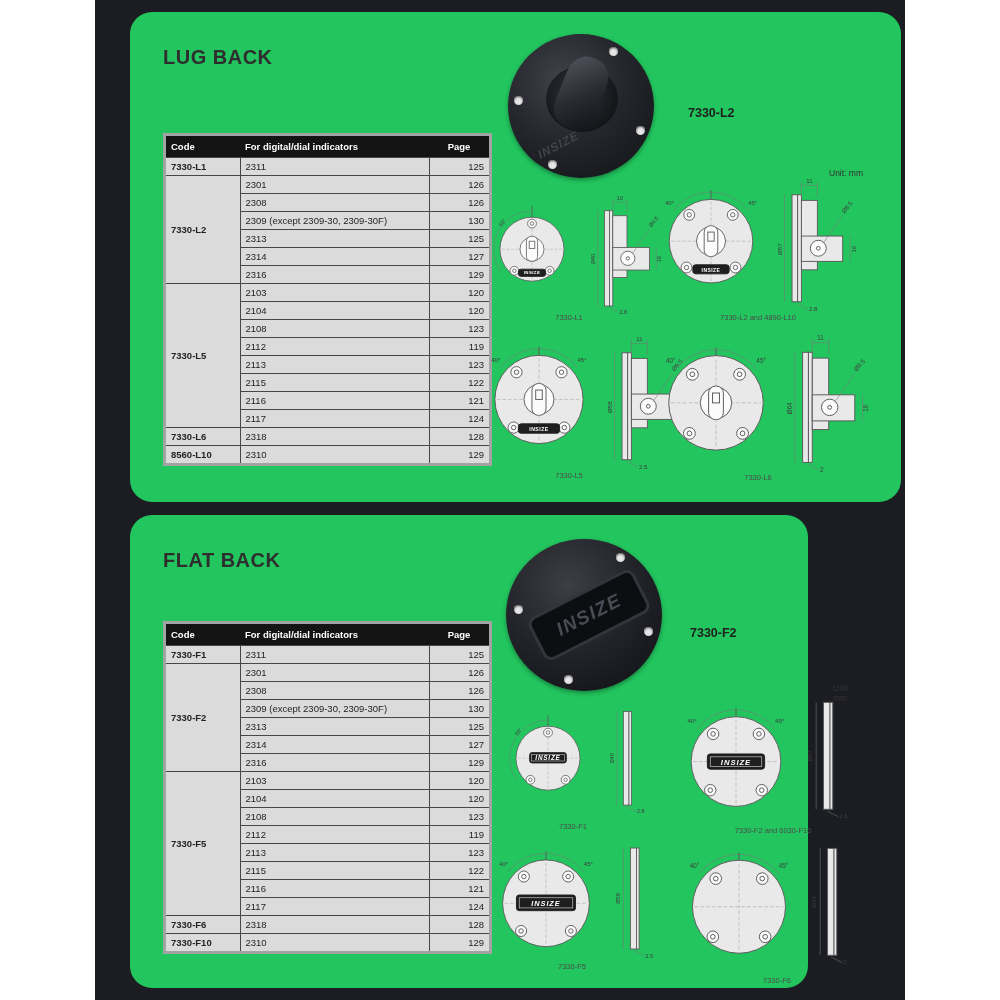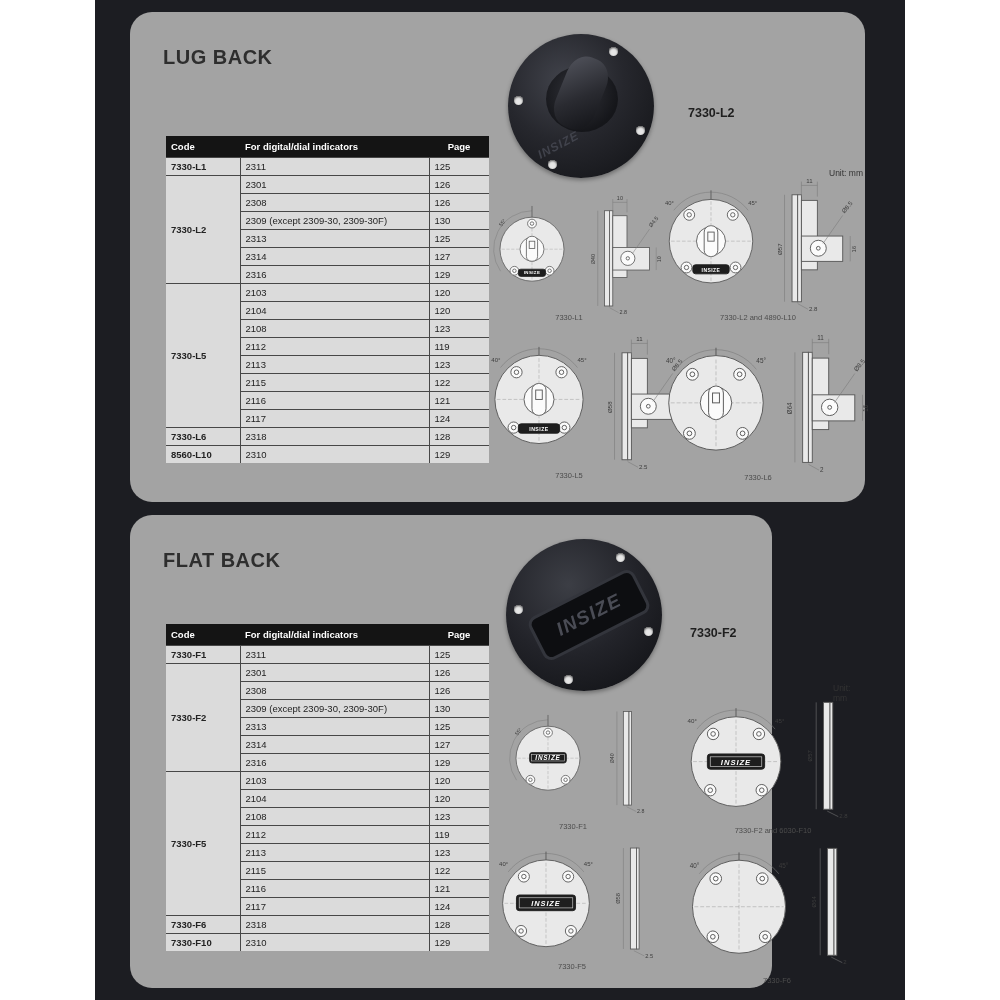--- a/index.html
+++ b/index.html
@@ -1,34 +1,34 @@
 <!DOCTYPE html>
 <html><head>
 <meta charset="utf-8">
 <style>
   html,body{margin:0;padding:0;background:#ffffff;}
   .stage{position:relative;width:1000px;height:1000px;background:#ffffff;overflow:hidden;
          font-family:"Liberation Sans",sans-serif;}
   .frame{position:absolute;left:95px;top:0;width:810px;height:1000px;background:#1c1d22;}
-  .panel{position:absolute;background:#a3a3a3;border-radius:22px;}
+  .panel{position:absolute;background:#22c55e;border-radius:22px;padding-left:36px;}
   #panel-lug{left:130px;top:12px;width:735px;height:490px;}
   #panel-flat{left:130px;top:515px;width:642px;height:473px;}
 
   .section-title{position:absolute;font-size:20px;font-weight:bold;color:#2e2e2e;letter-spacing:.5px;}
 
   
   .spec-table{position:absolute;border-collapse:collapse;border:3px solid #a3a3a3;
               table-layout:fixed;width:297px;font-size:9.5px;color:#232323;}
   .spec-table th{background:#141414;color:#ffffff;font-weight:bold;text-align:left;
                  padding:2px 5px;height:17px;font-size:9.5px;}
   .spec-table th.c2{text-align:center;}
   .spec-table td{background:#dbdbdb;border:1px solid #474747;padding:0 5px;height:17px;
                  overflow:hidden;white-space:nowrap;}
   .spec-table td.code{font-weight:bold;text-align:left;}
-  .spec-table td.page{text-align:left;}
+  .spec-table td.page{text-align:right;}
   .spec-table .w-code{width:64px}.spec-table .w-ind{width:179px}.spec-table .w-page{width:50px}
 
   
   .photo{position:absolute;border-radius:50%;}
   .photo-lug{width:146px;height:144px;
     background:radial-gradient(circle at 38% 32%, #41434b 0%, #26272d 45%, #101114 100%);
     box-shadow:0 2px 4px rgba(0,0,0,.35);}
   .photo-flat{width:156px;height:152px;
     background:radial-gradient(circle at 40% 30%, #3c3e45 0%, #222329 50%, #0e0f12 100%);
     box-shadow:0 2px 4px rgba(0,0,0,.35);}

